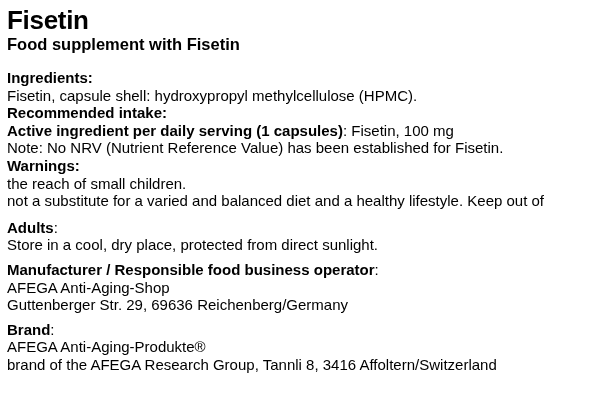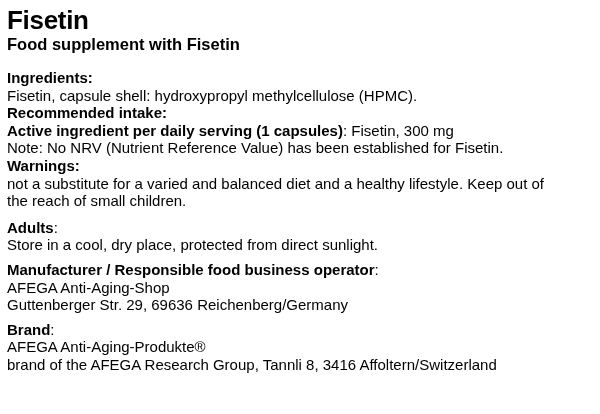--- a/index.html
+++ b/index.html
@@ -53,26 +53,26 @@
 
   <h1 class="title">Fisetin</h1>
 
   <div class="subtitle">Food supplement with Fisetin</div>
 
   <div class="block main">
     <div class="line b">Ingredients:</div>
     <div class="line">Fisetin, capsule shell: hydroxypropyl methylcellulose (HPMC).</div>
     <div class="line b">Recommended intake:</div>
     <div class="line">
-      <span class="b">Active ingredient per daily serving (1 capsules)</span><span>: Fisetin, 300 mg</span>
+      <span class="b">Active ingredient per daily serving (1 capsules)</span><span>: Fisetin, 100 mg</span>
     </div>
     <div class="line">Note: No NRV (Nutrient Reference Value) has been established for Fisetin.</div>
     <div class="line b">Warnings:</div>
+    <div class="line">the reach of small children.</div>
     <div class="line">not a substitute for a varied and balanced diet and a healthy lifestyle. Keep out of</div>
-    <div class="line">the reach of small children.</div>
   </div>
 
   <div class="block storage">
     <div class="line">
       <span class="b">Adults</span><span>:</span>
     </div>
     <div class="line">Store in a cool, dry place, protected from direct sunlight.</div>
   </div>
 
   <div class="block manufact">

